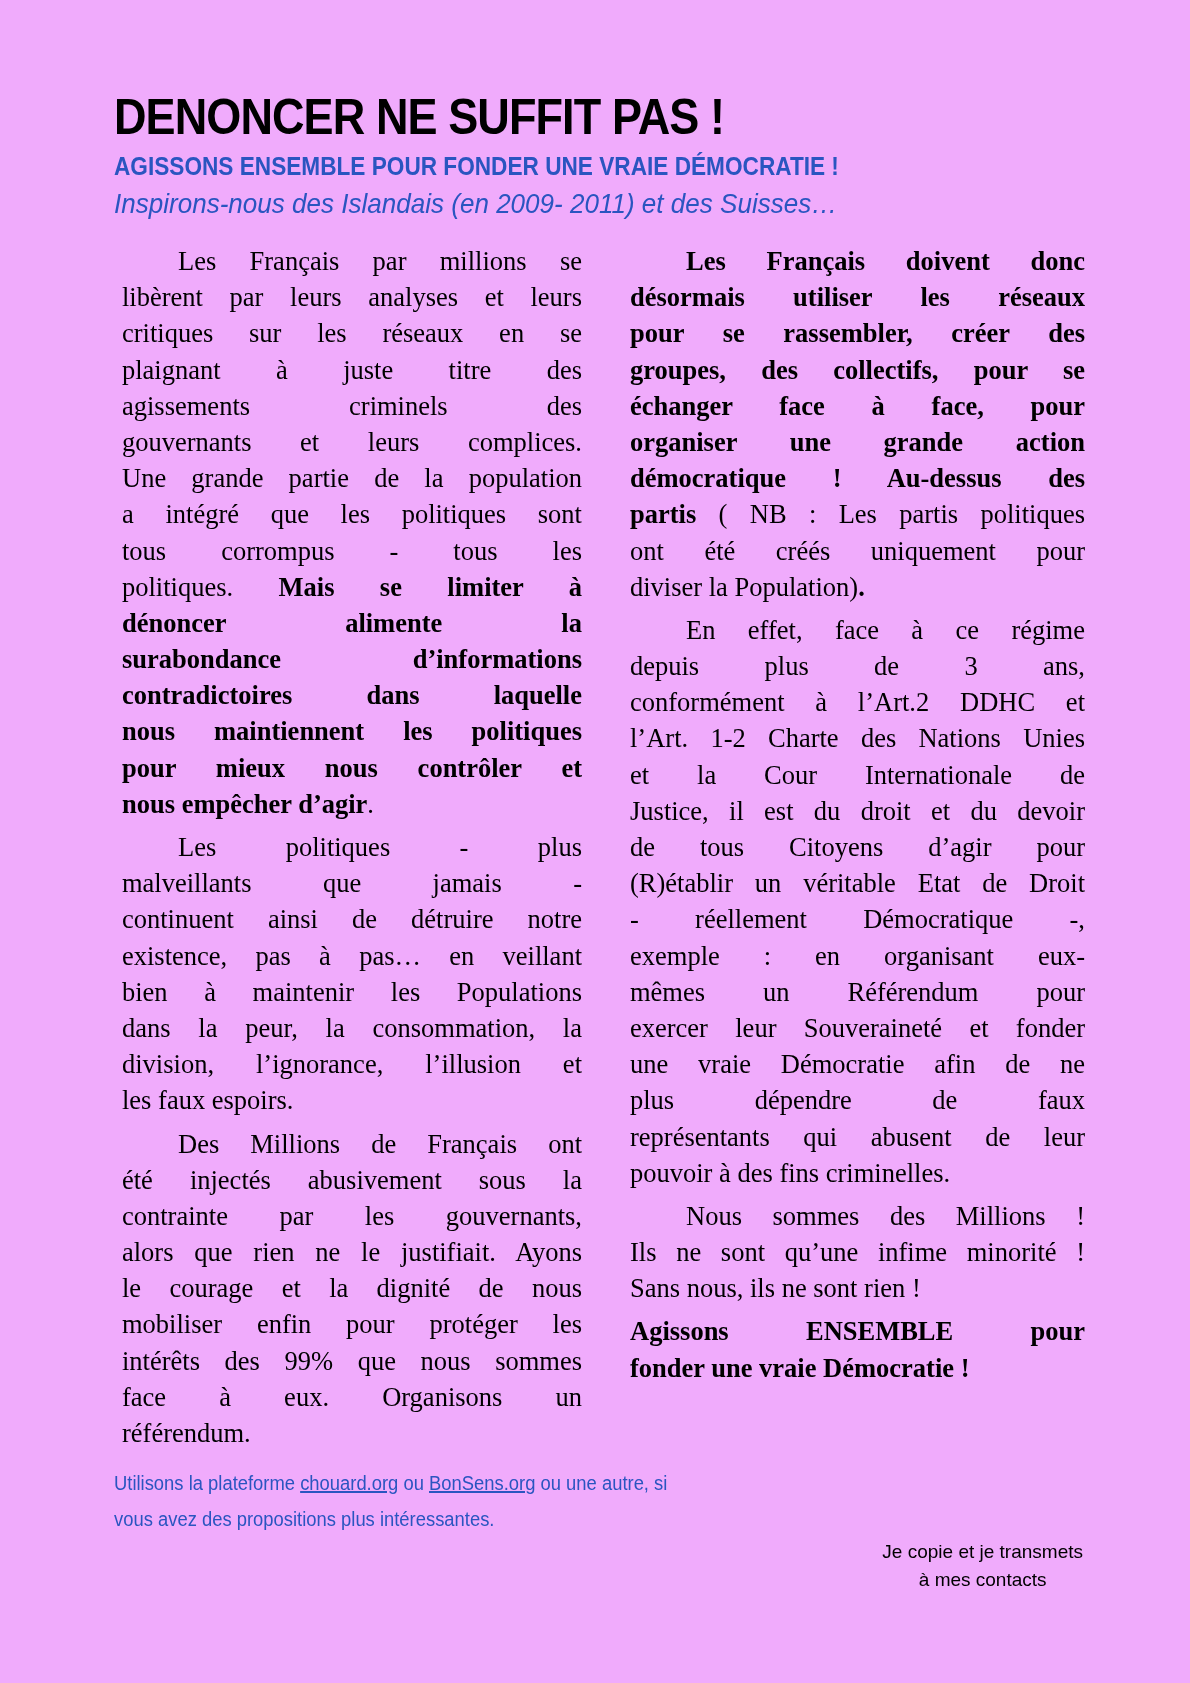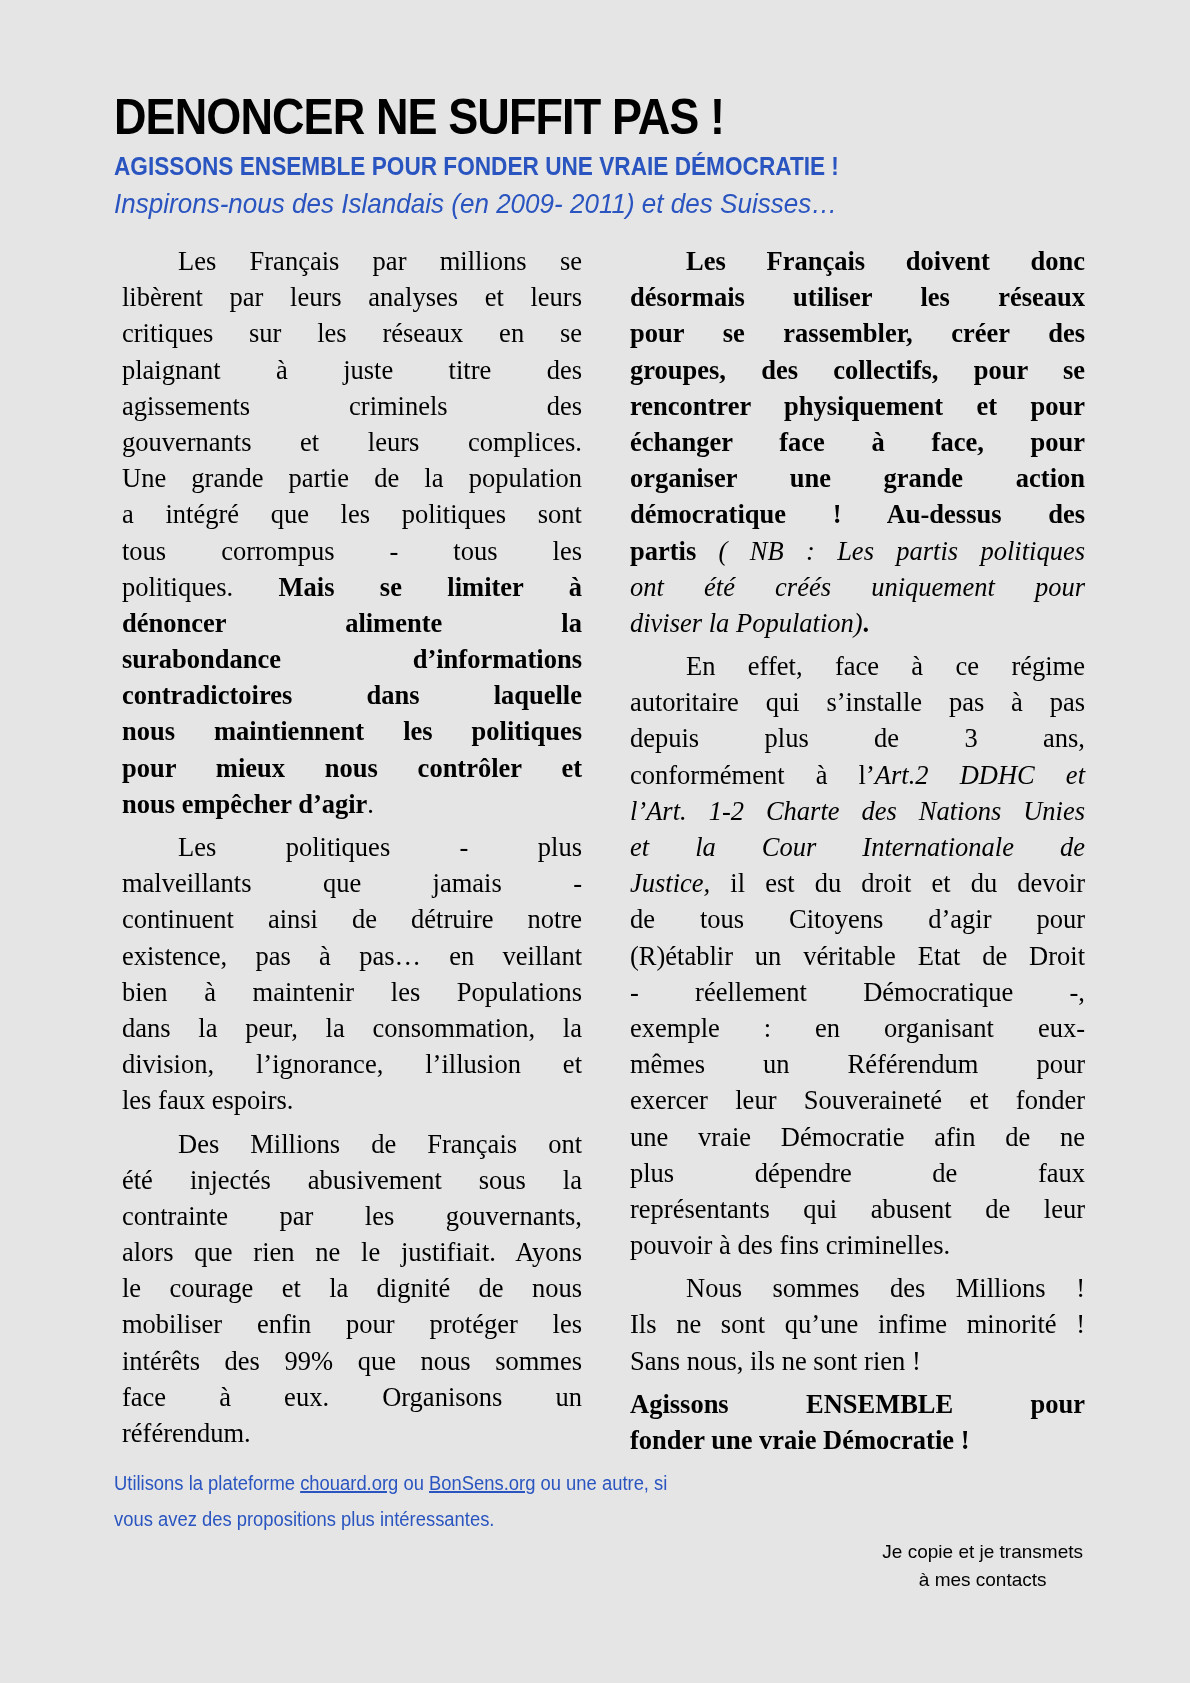--- a/index.html
+++ b/index.html
@@ -1,35 +1,35 @@
 <!DOCTYPE html>
 <html><head>
 <meta charset="utf-8">
 <style>
   html, body { margin:0; padding:0; background:#ffffff; }
   body { width:1190px; height:1683px; position:relative; overflow:hidden; }
-  .page { position:absolute; left:0; top:0; width:1190px; height:1683px; background:#e5e5e5; }
+  .page { position:absolute; left:0; top:0; width:1190px; height:1683px; background:#f0abfc; }
   .title { position:absolute; left:114px; top:92px; width:960px;
     font-family:"Liberation Sans", sans-serif; font-weight:bold; font-size:50px;
     line-height:50px; color:#000; letter-spacing:-1px; transform:scaleX(0.9); transform-origin:left top; white-space:nowrap; }
   .subtitle { position:absolute; left:114px; top:152px;
     font-family:"Liberation Sans", sans-serif; font-weight:bold; font-size:25px; line-height:28px;
     color:#2a55c0; white-space:nowrap; transform:scaleX(0.905); transform-origin:left top; }
   .tagline { position:absolute; left:114px; top:188px;
     font-family:"Liberation Sans", sans-serif; font-style:italic; font-size:28px; line-height:32px;
     color:#2a55c0; white-space:nowrap; transform:scaleX(0.93); transform-origin:left top; }
   .col { position:absolute; top:243px; font-family:"Liberation Serif", serif; font-size:26.5px; color:#000;margin-left:8px; }
   .col.left { left:114px; width:460px; }
   .col.right { left:622px; width:455px; }
   .line { display:block; height:36.2px; line-height:36.2px; text-align:justify; text-align-last:justify; white-space:nowrap; overflow:visible; }
   .line.last { text-align-last:left; }
   .line.indent { padding-left:56px; }
   .para-gap { height:7px; }
   .b { font-weight:bold; }
-  .i { font-style:italic; }
+  .i { }
   .footer { position:absolute; left:114px; top:1465px; width:965px;
     font-family:"Liberation Sans", sans-serif; font-size:20px; line-height:36px; color:#2a55c0; }
   .footer .fl { display:block; white-space:nowrap; transform:scaleX(0.92); transform-origin:left top; }
   .link { color:#2a55c0; text-decoration:underline; cursor:pointer; }
   .note { position:absolute; right:107px; top:1538px; text-align:center;
     font-family:"Liberation Sans", sans-serif; font-size:19px; line-height:28px; color:#000; }
 </style>
 </head>
 <body>
 
@@ -80,32 +80,30 @@
         <div class="line"><span>face à eux. Organisons un</span></div>
         <div class="line last"><span>référendum.</span></div>
       </div>
     </div>
   <div class="col right">
       <div>
         <div class="line indent"><span class="b">Les Français doivent donc</span></div>
         <div class="line"><span class="b">désormais utiliser les réseaux</span></div>
         <div class="line"><span class="b">pour se rassembler, créer des</span></div>
         <div class="line"><span class="b">groupes, des collectifs, pour se</span></div>
-        <div class="line"><span class="b">rencontrer physiquement et pour</span></div>
         <div class="line"><span class="b">échanger face à face, pour</span></div>
         <div class="line"><span class="b">organiser une grande action</span></div>
         <div class="line"><span class="b">démocratique ! Au-dessus des</span></div>
         <div class="line"><span class="b">partis</span><span class="i"> ( NB : Les partis politiques</span></div>
         <div class="line"><span class="i">ont été créés uniquement pour</span></div>
         <div class="line last"><span class="i">diviser la Population)</span><span class="b">.</span></div>
       </div>
       <div class="para-gap"></div>
       <div>
         <div class="line indent"><span>En effet, face à ce régime</span></div>
-        <div class="line"><span>autoritaire qui s’installe pas à pas</span></div>
         <div class="line"><span>depuis plus de 3 ans,</span></div>
         <div class="line"><span>conformément à l’</span><span class="i">Art.2 DDHC et</span></div>
         <div class="line"><span class="i">l’Art. 1-2 Charte des Nations Unies</span></div>
         <div class="line"><span class="i">et la Cour Internationale de</span></div>
         <div class="line"><span class="i">Justice,</span><span> il est du droit et du devoir</span></div>
         <div class="line"><span>de tous Citoyens d’agir pour</span></div>
         <div class="line"><span>(R)établir un véritable Etat de Droit</span></div>
         <div class="line"><span>- réellement Démocratique -,</span></div>
         <div class="line"><span>exemple : en organisant eux-</span></div>
         <div class="line"><span>mêmes un Référendum pour</span></div>

